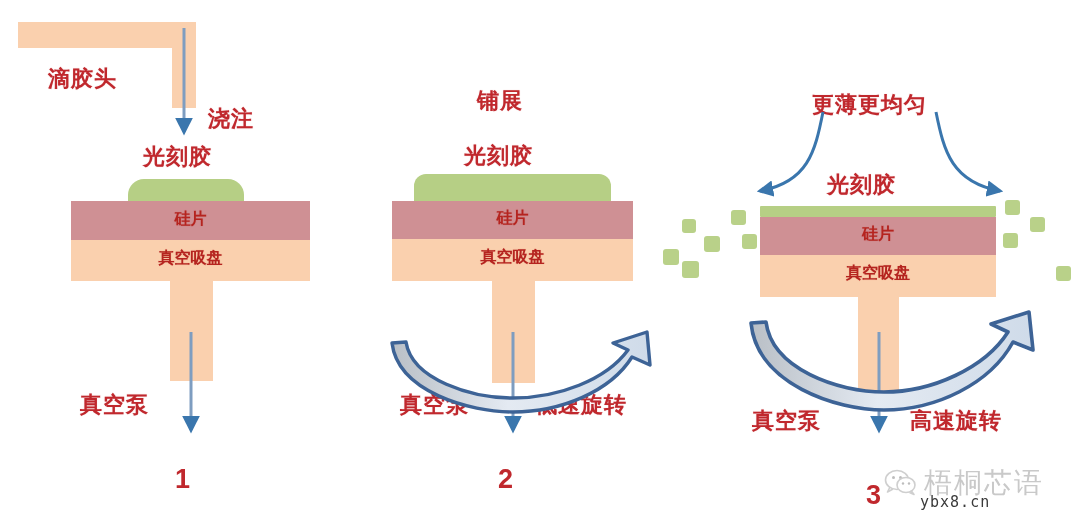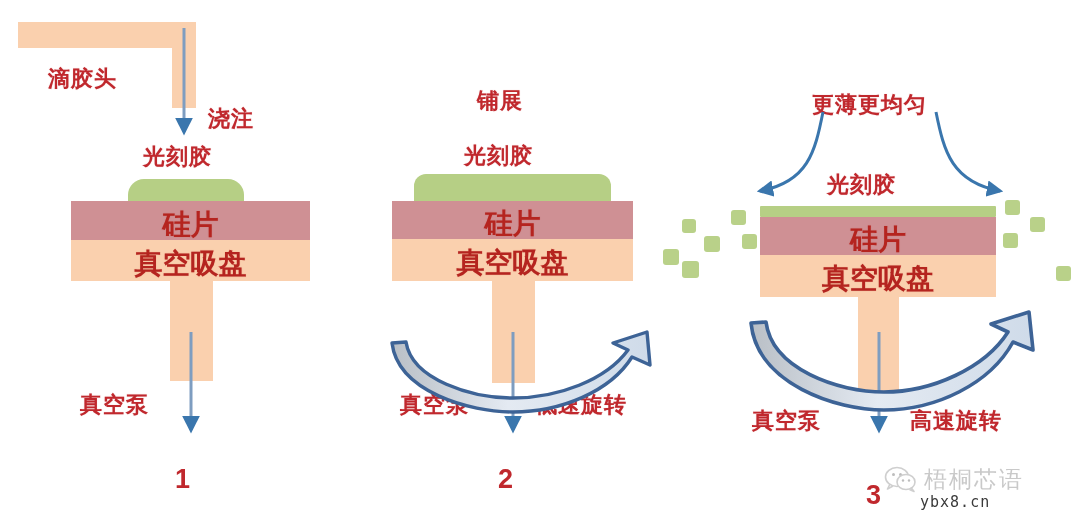--- a/index.html
+++ b/index.html
@@ -33,31 +33,31 @@
   .resist{position:absolute;background:#b6cf85;}
   .stem{position:absolute;background:#fad0ae;}
   .dot{position:absolute;background:#b9d189;border-radius:3px;}
 
   .blob-round{border-radius:16px 16px 0 0;}
   .blob-flat{border-radius:12px 12px 0 0;}
 
   .bartext{
     position:absolute;
     width:100%;text-align:center;
-    color:#b5241f;font-weight:bold;font-size:28px;
+    color:#b5241f;font-weight:bold;font-size:16px;
     line-height:1;
     text-shadow:0 0 1px rgba(181,36,31,.3);
   }
 
   svg.ov{position:absolute;left:0;top:0;width:1080px;height:512px;overflow:visible;}
 
   
   #wm{position:absolute;left:884px;top:452px;display:flex;align-items:center;gap:6px;}
   #wm .wmtext{
-    color:#c9c9c9;font-size:23px;letter-spacing:2px;
+    color:#c9c9c9;font-size:28px;letter-spacing:2px;
     font-family:"DejaVu Sans",sans-serif;
   }
   #wm .url{
     position:absolute;left:36px;top:29px;
     color:#3a3a3a;font-size:15px;letter-spacing:1px;
     font-family:"DejaVu Sans Mono","Liberation Mono",monospace;
   }
 </style>
 </head>
 <body>

